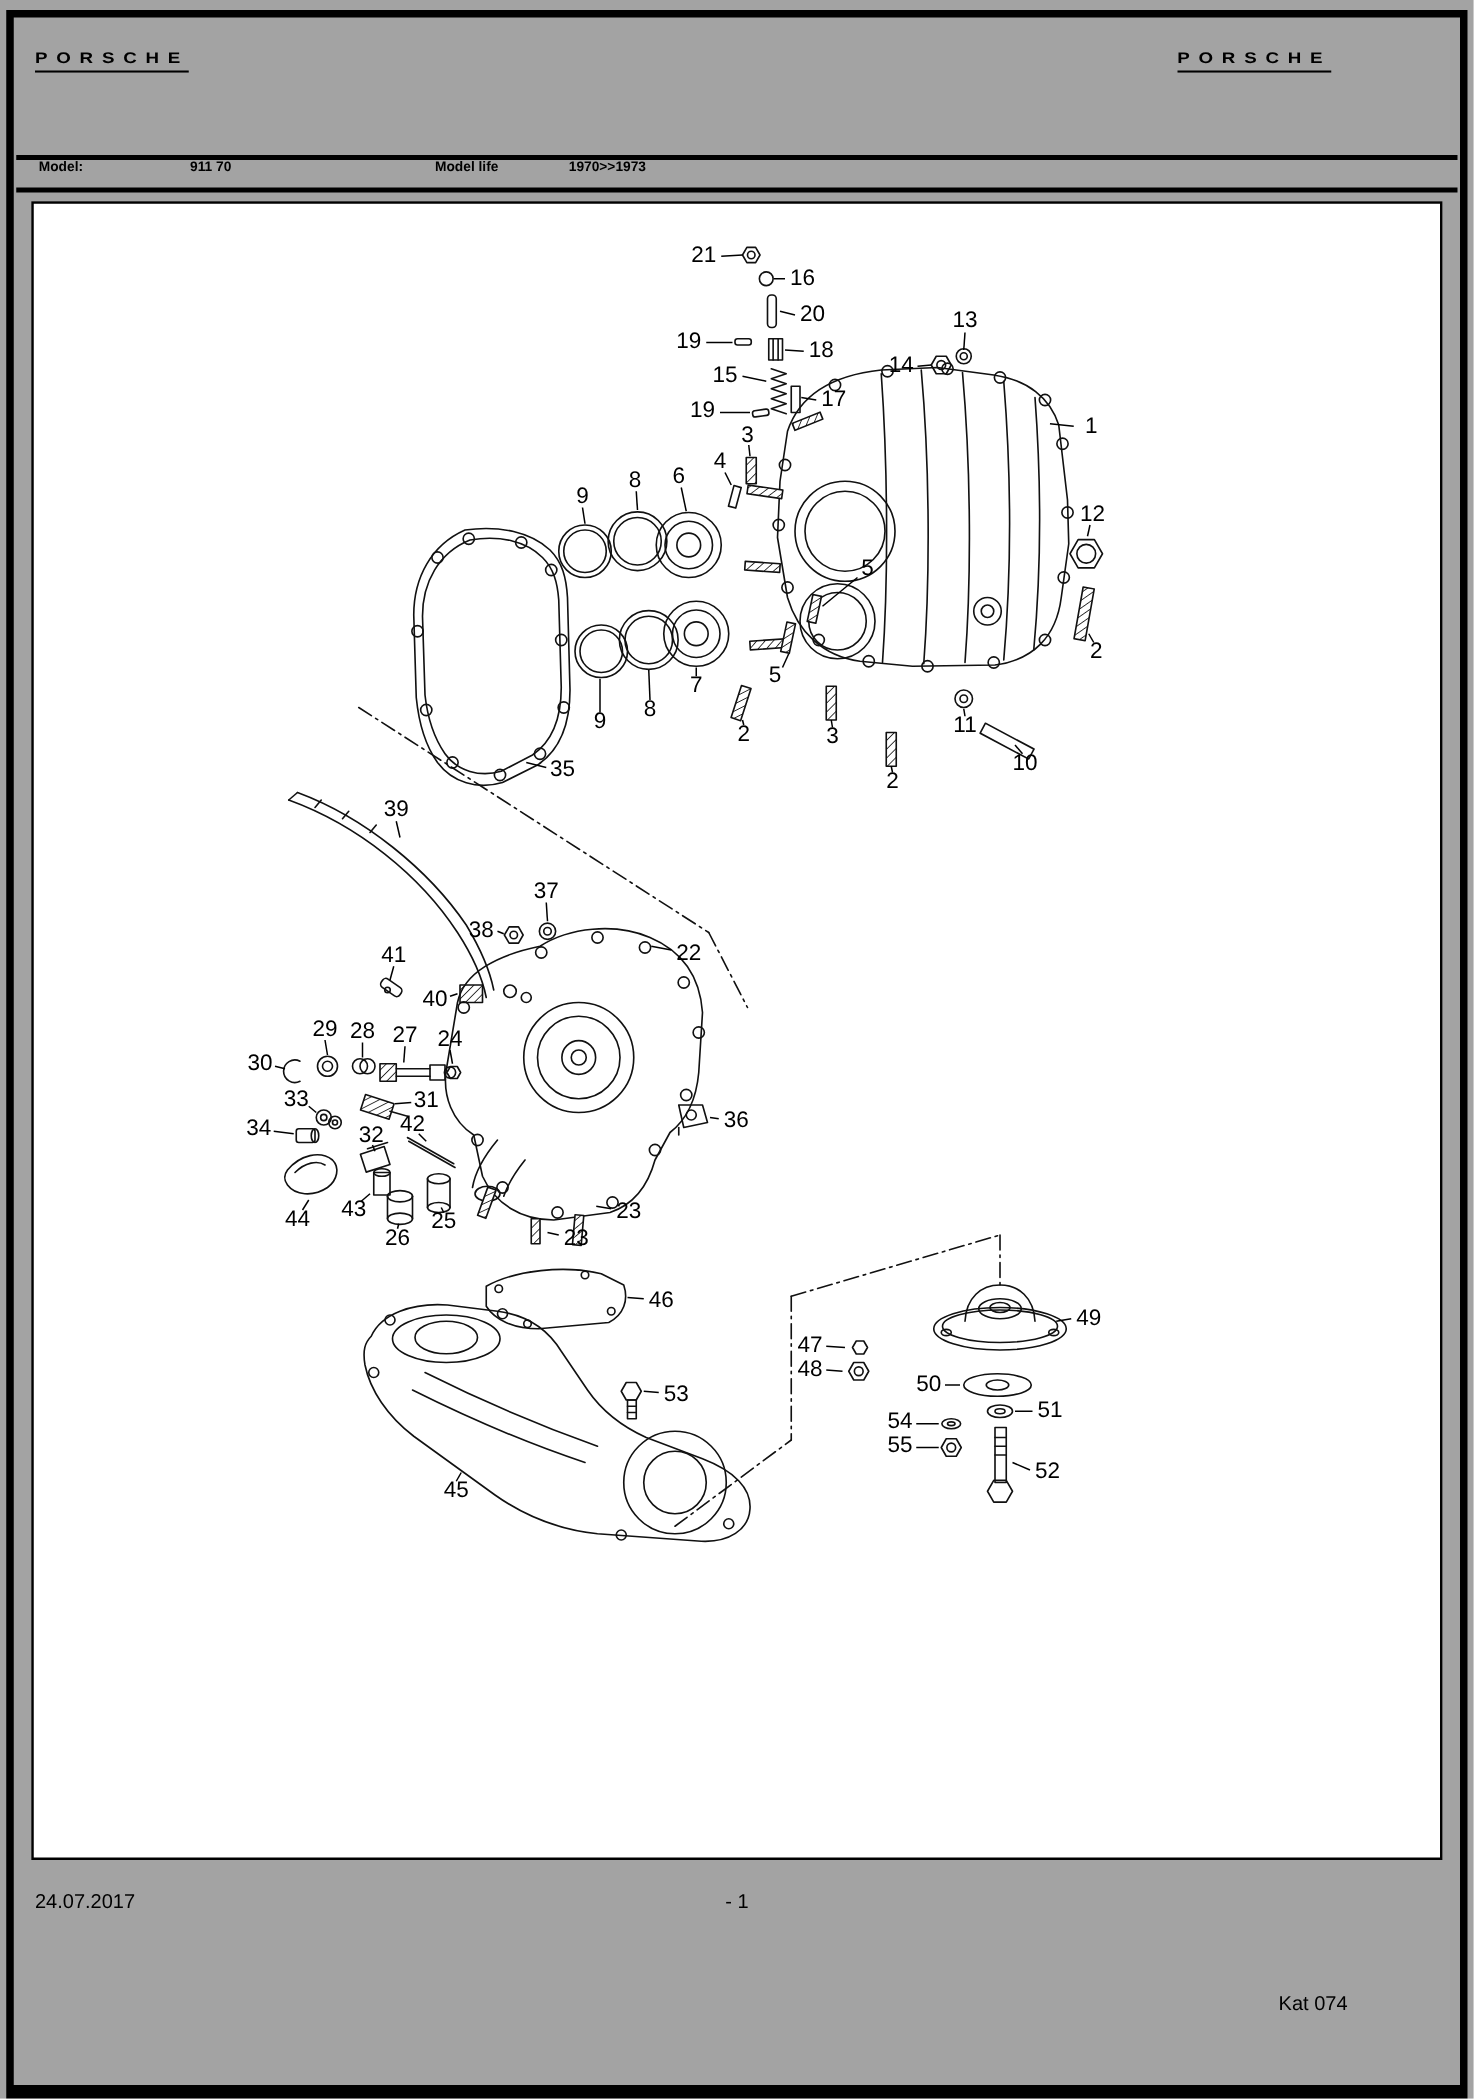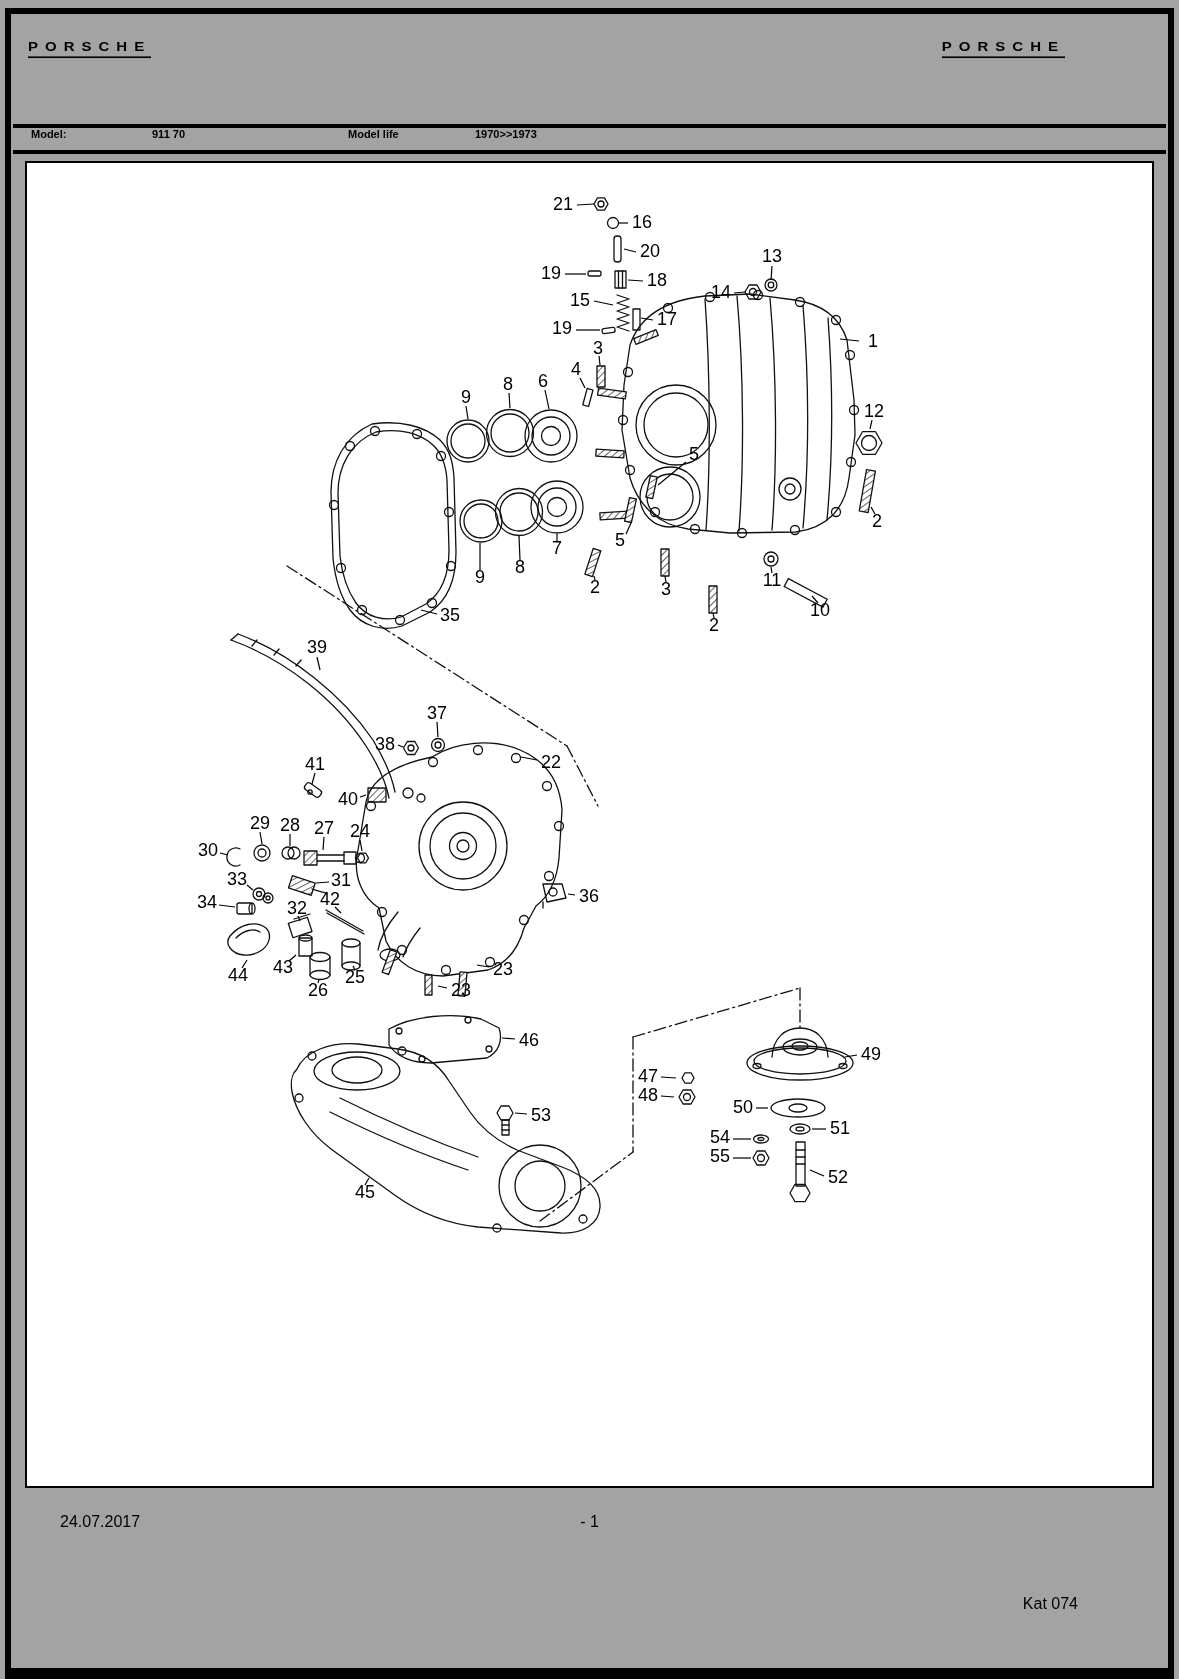--- a/index.html
+++ b/index.html
@@ -22,31 +22,31 @@
   .rule { position:absolute; left:13px; width:1153px; height:4px; background:#000; }
   .rule-1 { top:124px; }
   .rule-2 { top:150px; }
 
   .model-bar { position:absolute; left:16px; top:127px; width:1153px; height:22px;
                font-size:11px; font-weight:700; }
   .model-bar span { position:absolute; top:1px; white-space:nowrap; }
   .m-label { left:15px; }
   .m-value { left:97px;margin-left:39px; }
   .l-label { left:332px; }
-  .l-value { left:439px;margin-left:20px; }
+  .l-value { left:439px; }
 
   .diagram-frame { position:absolute; left:25px; top:161px; width:1129px; height:1327px;
                    border:2px solid #000; background:#fff; }
 
   svg.art { position:absolute; left:0; top:0; }
   #callouts text { font-family:"Liberation Sans", sans-serif; font-size:18px;
                    fill:#000; text-anchor:middle; dominant-baseline:middle; }
   #callouts line { stroke:#000; stroke-width:1.2; }
 
-  .footer-date { position:absolute; left:28px;  top:1513px; font-size:16px;margin-left:32px; }
+  .footer-date { position:absolute; left:28px;  top:1513px; font-size:16px; }
   .footer-page { position:absolute; left:0; right:0; top:1513px; text-align:center; font-size:16px; }
   .footer-cat  { position:absolute; right:101px; top:1595px; font-size:16px; }
 </style>
 </head>
 <body>
 
 <div class="page">
 
   <div class="frame"></div>
 

